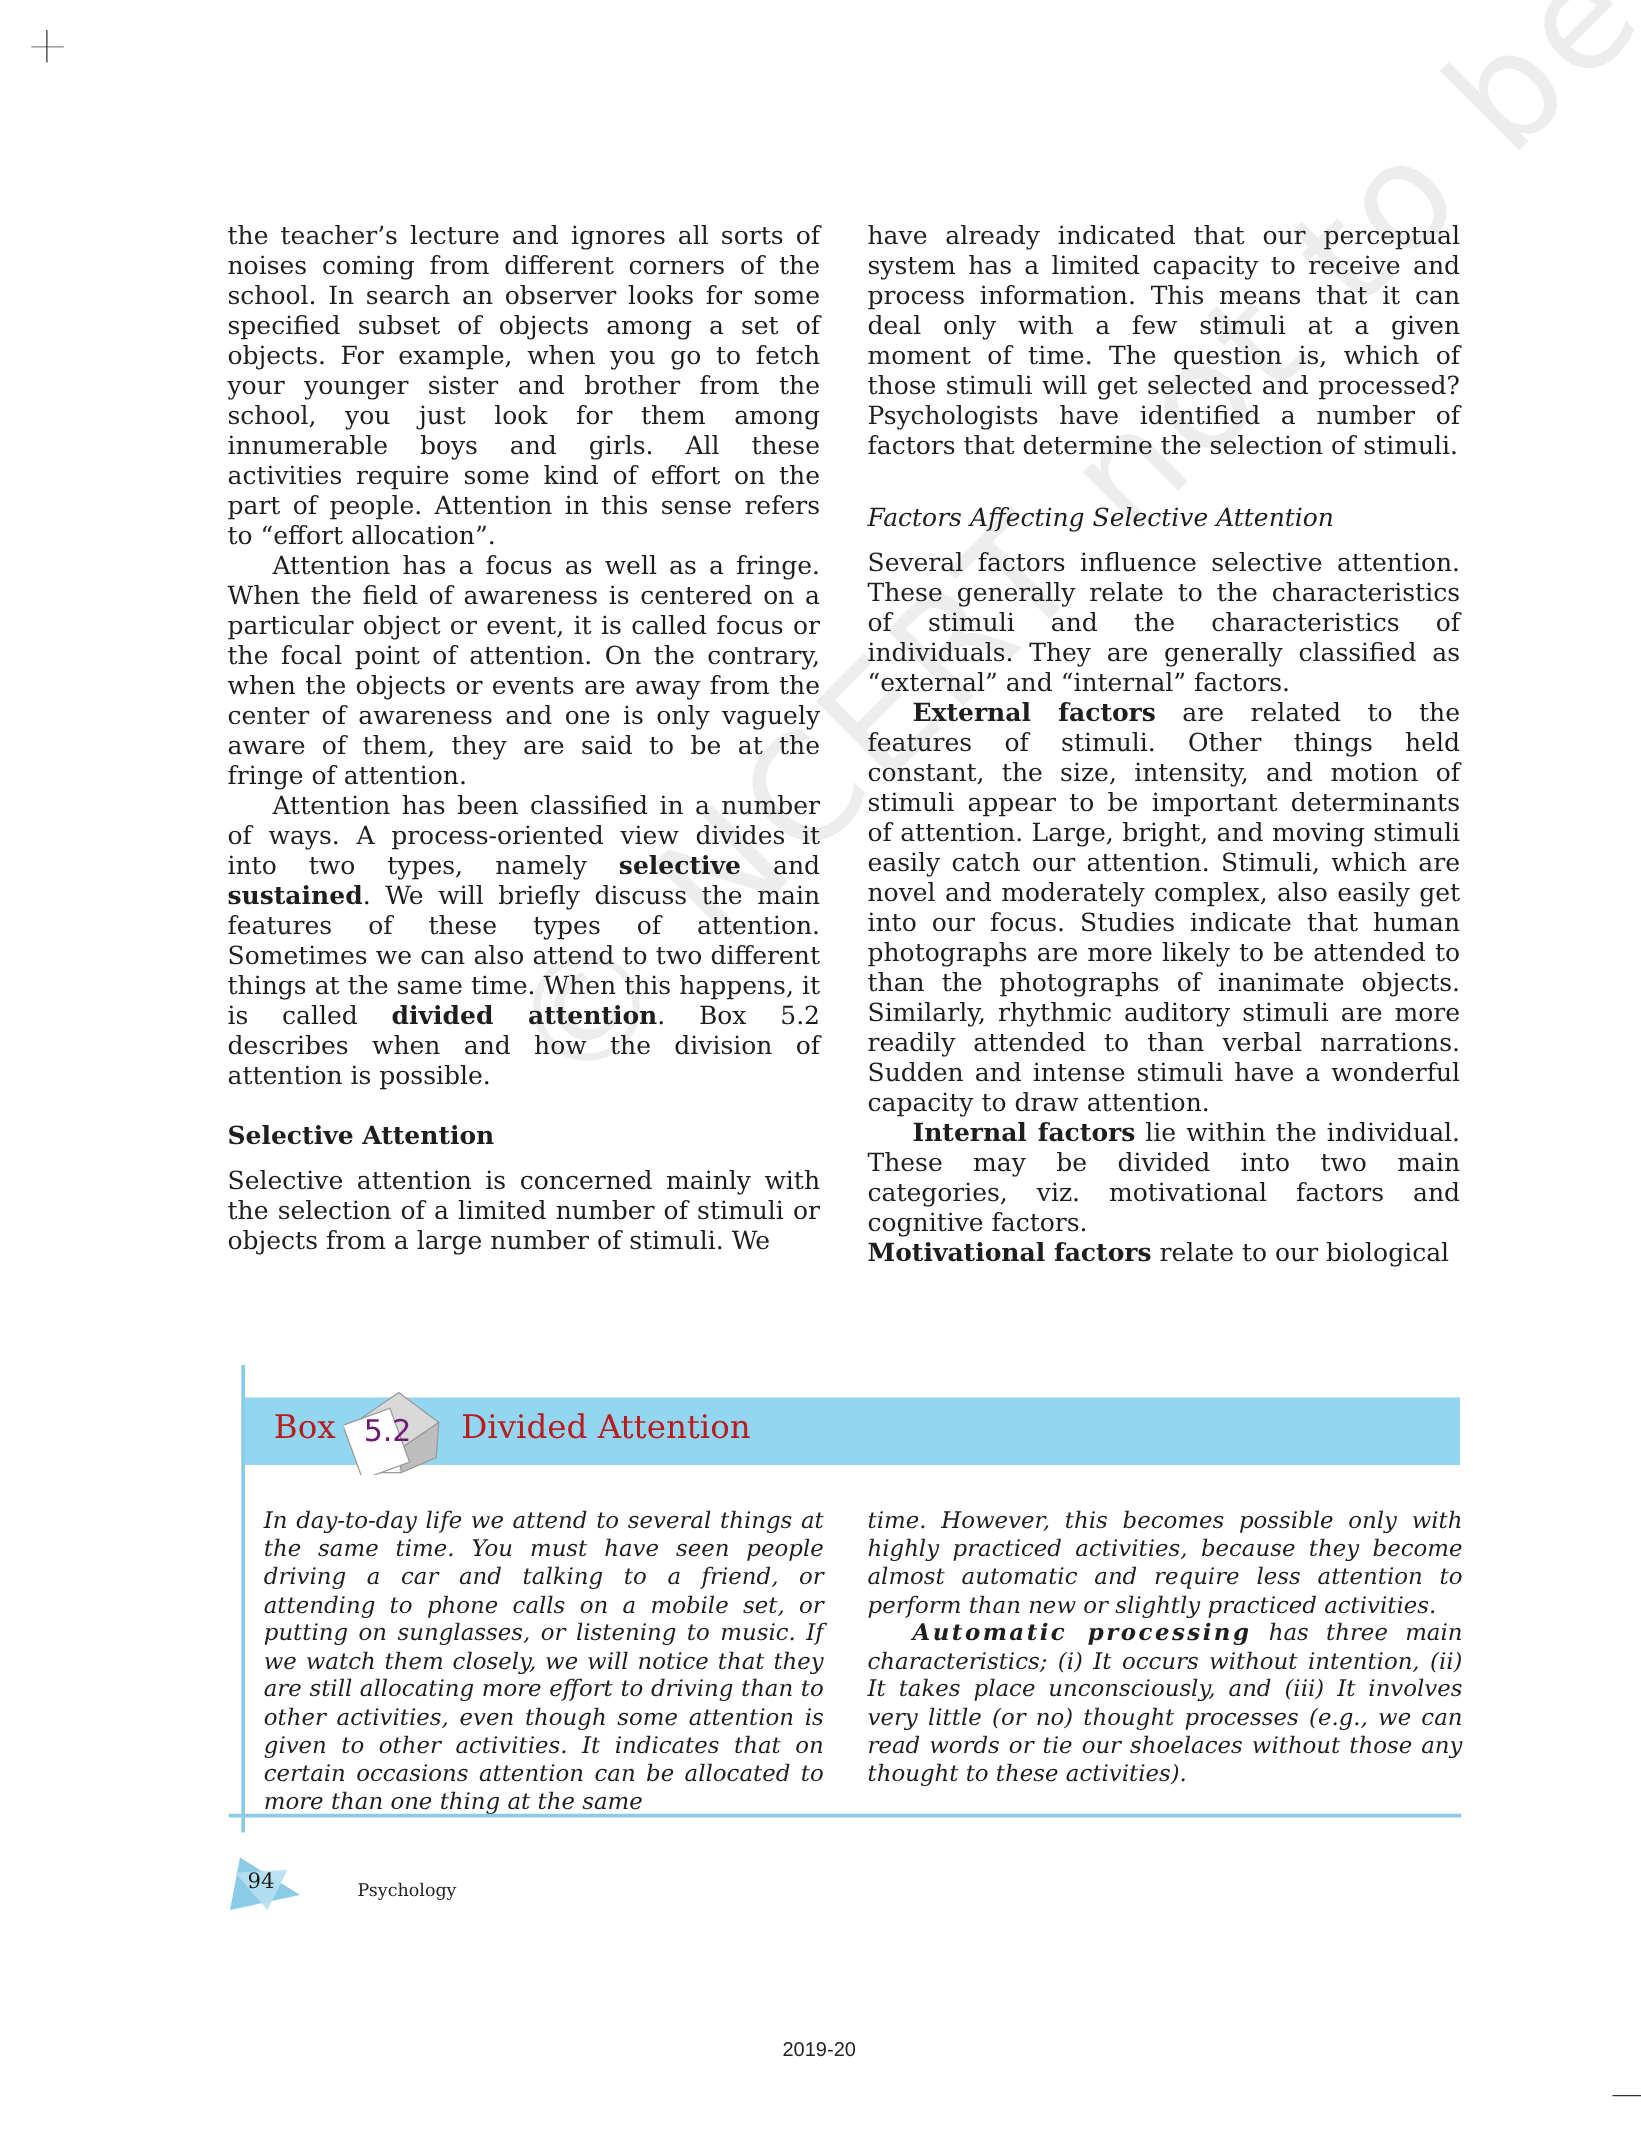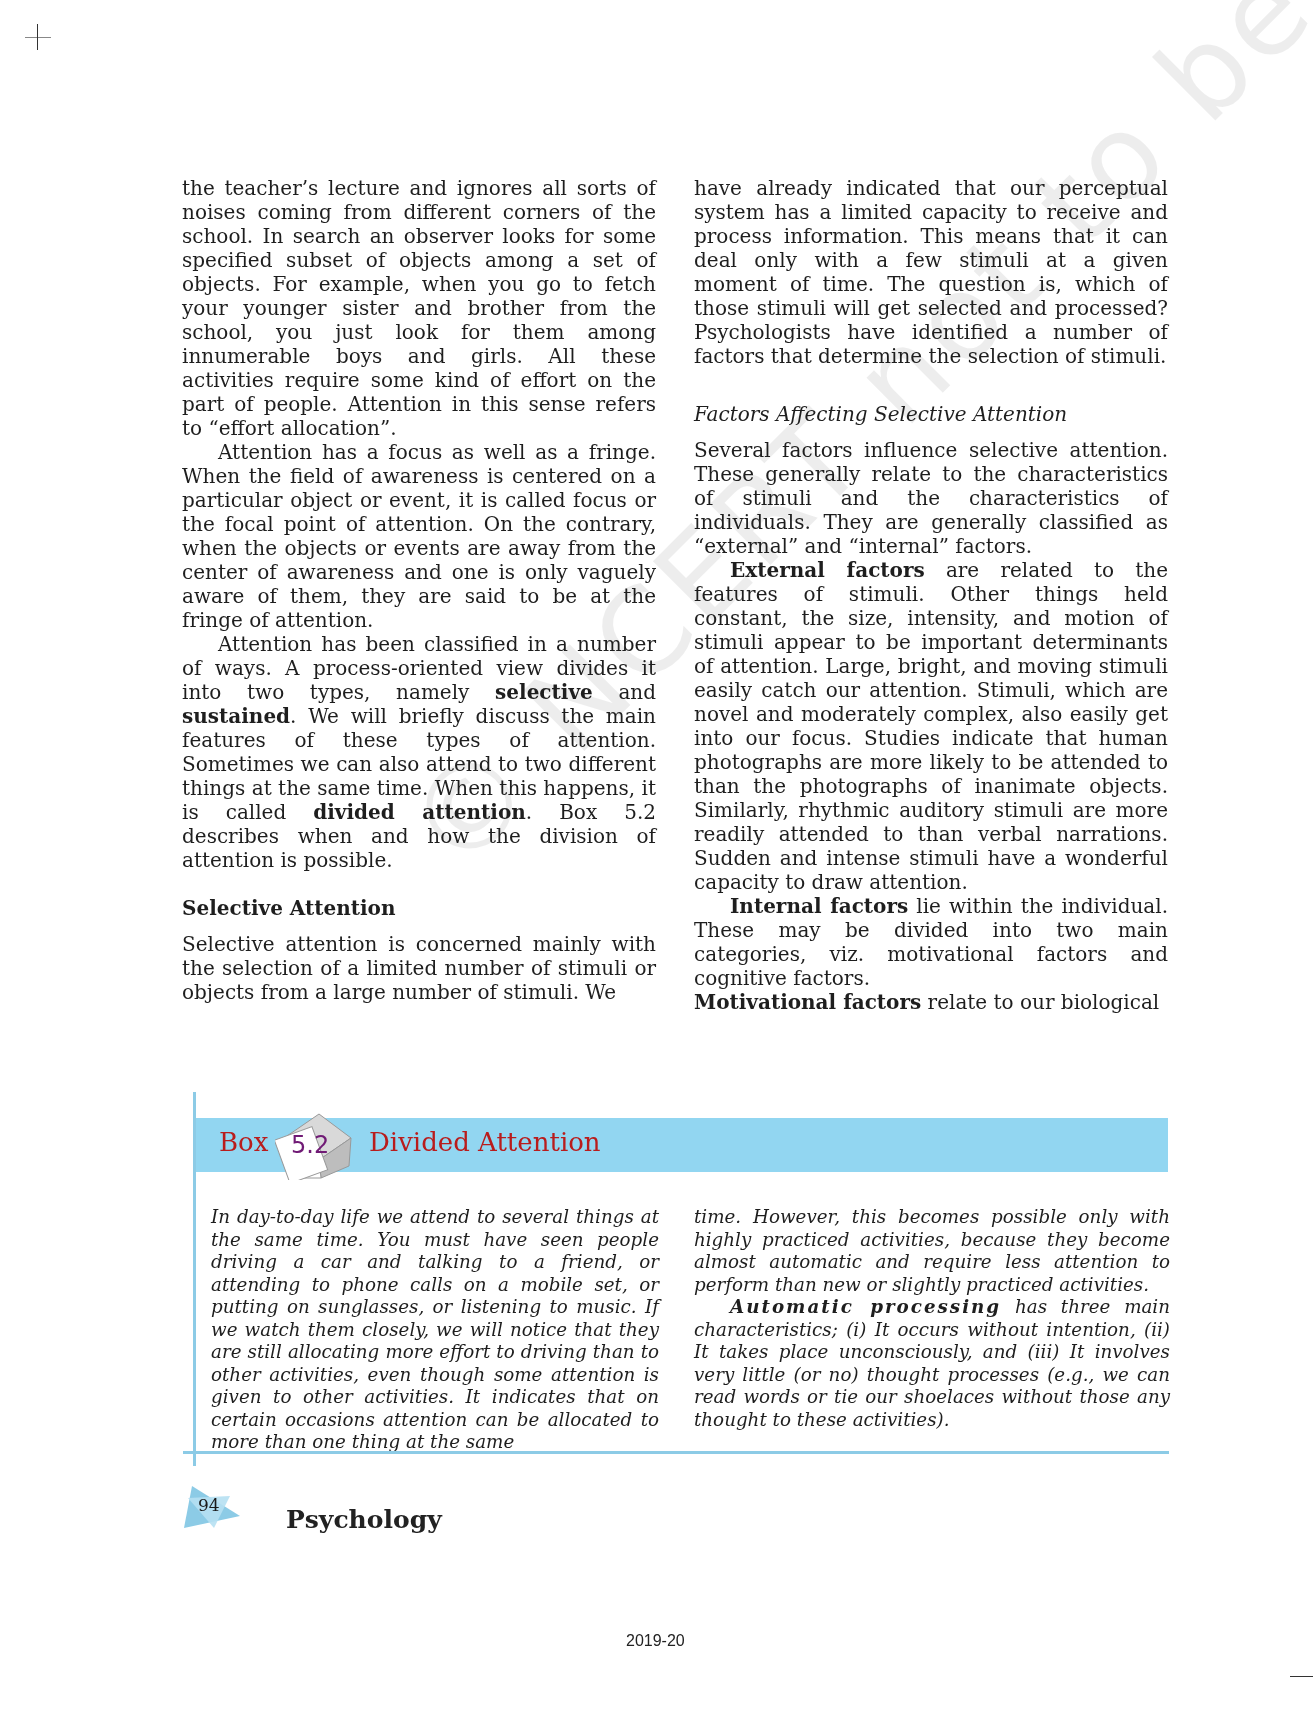--- a/index.html
+++ b/index.html
@@ -17,21 +17,21 @@
   .box-line-v { position: absolute; left: 193px; top: 1092px; width: 3px; height: 374px; background: #8ccbe6; }
   .box-line-h { position: absolute; left: 183px; top: 1451px; width: 986px; height: 3px; background: #8ccbe6; }
   .box-band { position: absolute; left: 196px; top: 1118px; width: 972px; height: 54px; background: #92d6f1; }
   .box-label { position: absolute; top: 1127px; font-family: "DejaVu Serif", serif; font-size: 26px; color: #b91c1c; }
   .box-cube { position: absolute; left: 275px; top: 1108px; width: 80px; height: 72px; }
   .box-num { position: absolute; left: 291px; top: 1131px; font-family: "DejaVu Sans", sans-serif; font-size: 24px; color: #701a75; }
   .box-col { position: absolute; top: 1206px; width: 448px; font-size: 18.3px; line-height: 22.5px; font-style: italic; text-align: justify; }
   .box-col p { margin: 0; }
   .footer-tri { position: absolute; left: 180px; top: 1482px; width: 70px; height: 50px; }
   .page-num { position: absolute; left: 198px; top: 1495px; font-size: 17px; color: #1a1a1a; }
-  .running-title { position: absolute; left: 286px; top: 1505px; font-size: 25px; color: #222; font-weight: bold; }
+  .running-title { position: absolute; left: 286px; top: 1505px; font-size: 14px; color: #222; }
   .year { position: absolute; left: 626px; top: 1632px; font-family: "Liberation Sans", sans-serif; font-size: 16px; color: #222; text-align: center; }
 </style>
 </head>
 <body>
 
 <div class="crop-mark" style="left:25px;top:37px;width:26px;height:1px;background:#888;"></div>
 <div class="crop-mark" style="left:37px;top:24px;width:1px;height:26px;"></div>
 <div class="crop-mark" style="left:1290px;top:1676px;width:23px;height:1px;"></div>
 
 <div class="watermark">© NCERT not to be republished</div>

